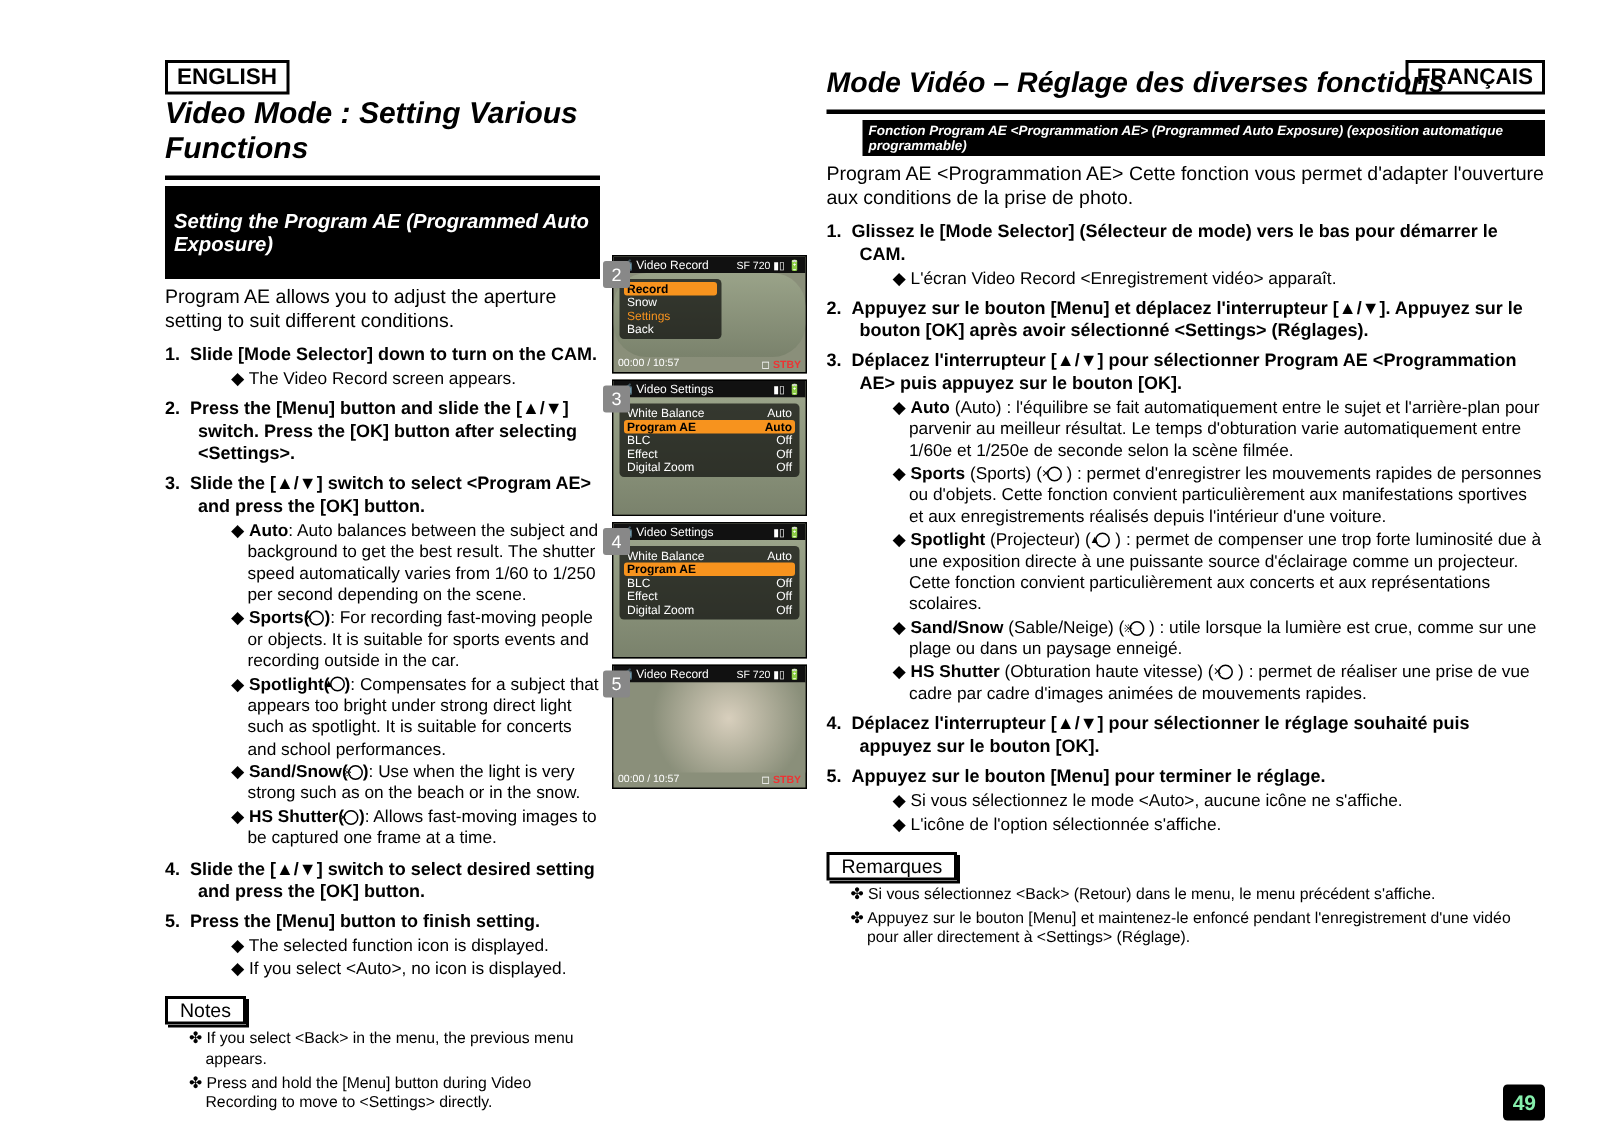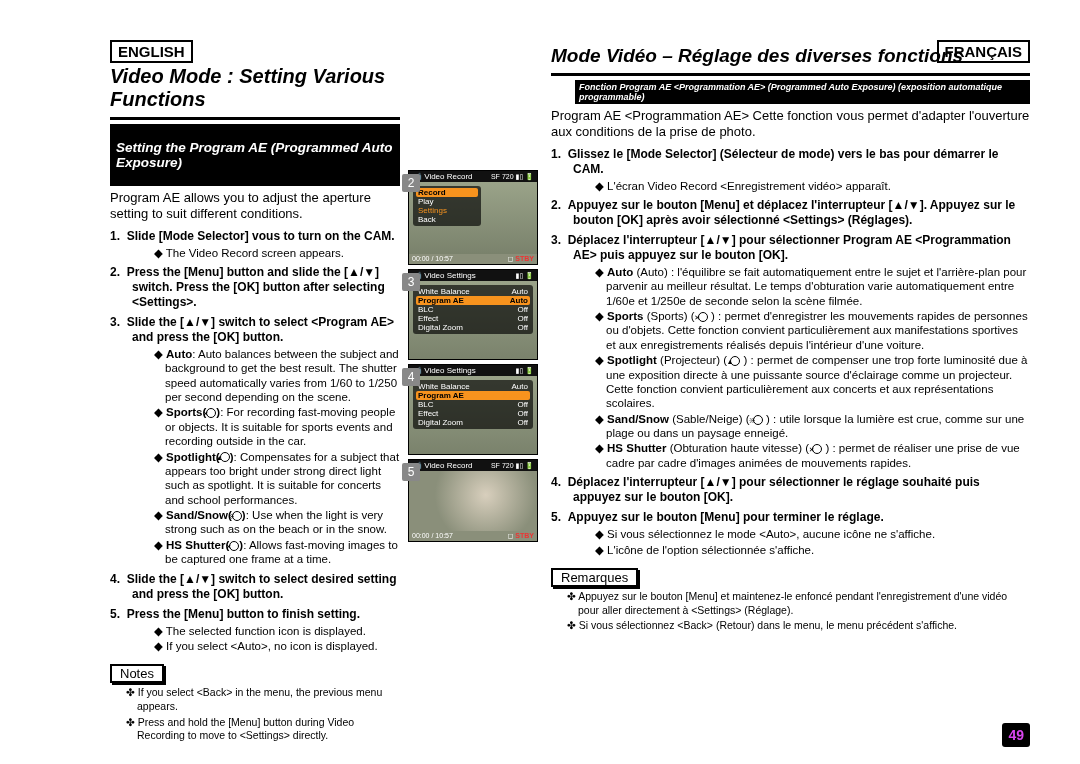--- a/index.html
+++ b/index.html
@@ -22,21 +22,21 @@
   ol.steps > li .num { font-weight: bold; }
   ol.steps > li .stxt { font-weight: bold; }
   ul.sub { list-style: none; padding-left: 22px; margin-top: 2px;}
   ul.sub li { font-size: 11.5px; line-height: 1.25; text-indent: -11px; padding-left: 11px; margin-bottom: 1px;}
   ul.sub li::before { content: "◆ "; }
   ul.sub li b { font-weight: bold; }
   .notes-h { display:inline-block; border: 2px solid #000; padding: 0 8px; font-size: 13px; margin-top:6px; margin-bottom:3px; box-shadow: 2px 2px 0 #000;}
   ul.notes { list-style: none; padding-left: 16px; font-size: 10.5px;}
   ul.notes li { text-indent: -11px; padding-left: 11px; line-height: 1.3; margin-bottom:2px;}
   ul.notes li::before { content: "✤ "; }
-  .page-num { position: absolute; right: 50px; bottom: 28px; background: #000; color: #d946ef; font-weight: bold; padding: 4px 6px; font-size: 14px; border-radius: 3px;}
+  .page-num { position: absolute; right: 50px; bottom: 28px; background: #000; color: #86efac; font-weight: bold; padding: 4px 6px; font-size: 14px; border-radius: 3px;}
   
   .shot-wrap { position: relative; margin-bottom: 4px; }
   .shot-num { position: absolute; left: -6px; top: 4px; width: 18px; height: 18px; background: #888; color: #fff; border-radius: 2px; font-size: 12px; text-align: center; line-height: 18px; z-index:2;}
   .shot { width: 130px; border: 1px solid #000; background: #8a8f7a; font-size: 8px; color: #fff; position: relative; overflow:hidden;}
   .shot .bar { background: #111; color:#fff; padding: 1px 3px; font-size: 8px; display:flex; justify-content:space-between; align-items:center;}
   .shot .menu { background: rgba(0,0,0,0.65); padding: 2px 3px; font-size: 8px; border-radius:3px; margin:2px;}
   .shot .menu .row { display:flex; justify-content:space-between; padding:0 2px;}
   .shot .menu .row.sel { background: #f7931e; color:#000; font-weight:bold; border-radius:2px;}
   .shot .stats { display:flex; justify-content:space-between; padding:1px 3px; font-size:7px; color:#fff;}
   .shot .body { height: 60px; position:relative; background: linear-gradient(#9aa389, #7a826c);}
@@ -55,21 +55,21 @@
 
     <div class="col left">
       <div class="lang-badge">ENGLISH</div>
       <div class="title-underline">
         <div class="title">Video Mode : Setting Various Functions</div>
       </div>
       <div><span class="section-h">Setting the Program AE (Programmed Auto Exposure)</span></div>
       <div class="intro">Program AE allows you to adjust the aperture setting to suit different conditions.</div>
 
       <ol class="steps">
-        <li><span class="num">1.&nbsp;&nbsp;</span><span class="stxt">Slide [Mode Selector] vous to turn on the CAM.</span>
+        <li><span class="num">1.&nbsp;&nbsp;</span><span class="stxt">Slide [Mode Selector] down to turn on the CAM.</span>
           <ul class="sub">
               <li>The Video Record screen appears.</li>
             </ul>
         </li>
         <li><span class="num">2.&nbsp;&nbsp;</span><span class="stxt">Press the [Menu] button and slide the [▲/▼] switch.
 Press the [OK] button after selecting &lt;Settings&gt;.</span></li>
         <li><span class="num">3.&nbsp;&nbsp;</span><span class="stxt">Slide the [▲/▼] switch to select &lt;Program AE&gt; and press the [OK] button.</span>
           <ul class="sub">
             <li><b>Auto</b>: Auto balances between the subject and background to get the best result. The shutter speed automatically varies from 1/60 to 1/250 per second depending on the scene.</li>
             <li><b>Sports(</b><span class="icon-circ">✕</span><b>)</b>: For recording fast-moving people or objects. It is suitable for sports events and recording outside in the car.</li>
@@ -97,24 +97,24 @@
     <div class="col center">
       <div style="height:130px"></div>
 
       <div class="shot-wrap">
         <div class="shot-num">2</div>
         <div class="shot">
           <div class="bar">
               <span>📹 <span>Video Record</span></span>
               <span class="icon-row"><span>SF</span><span>720</span><span>▮▯</span><span>🔋</span></span>
             </div>
-          <div class="body" style="height:72px; padding:2px;">
+          <div class="body" style="height:56px; padding:2px;border-radius:22px;">
             <div class="menu" style="width:55%;">
               <div class="row sel">Record</div>
-              <div class="row">Play</div>
+              <div class="row">Snow</div>
               <div class="row" style="color:#f7931e">Settings</div>
               <div class="row">Back</div>
             </div>
           </div>
           <div class="stats">
               <span>00:00 / 10:57</span>
               <span>◻ <span class="stby">STBY</span></span>
             </div>
         </div>
       </div>
@@ -234,20 +234,20 @@
         <li><span class="num">5.&nbsp;&nbsp;</span><span class="stxt">Appuyez sur le bouton [Menu] pour terminer le réglage.</span>
           <ul class="sub">
             <li>Si vous sélectionnez le mode &lt;Auto&gt;, aucune icône ne s'affiche.</li>
             <li>L'icône de l'option sélectionnée s'affiche.</li>
           </ul>
         </li>
       </ol>
 
       <div class="notes-h">Remarques</div>
       <ul class="notes">
+        <li>Si vous sélectionnez &lt;Back&gt; (Retour) dans le menu, le menu précédent s'affiche.</li>
         <li>Appuyez sur le bouton [Menu] et maintenez-le enfoncé pendant l'enregistrement d'une vidéo pour aller directement à &lt;Settings&gt; (Réglage).</li>
-        <li>Si vous sélectionnez &lt;Back&gt; (Retour) dans le menu, le menu précédent s'affiche.</li>
       </ul>
     </div>
 
   </div>
   <div class="page-num">49</div>
 </div>
 
 </body></html>

